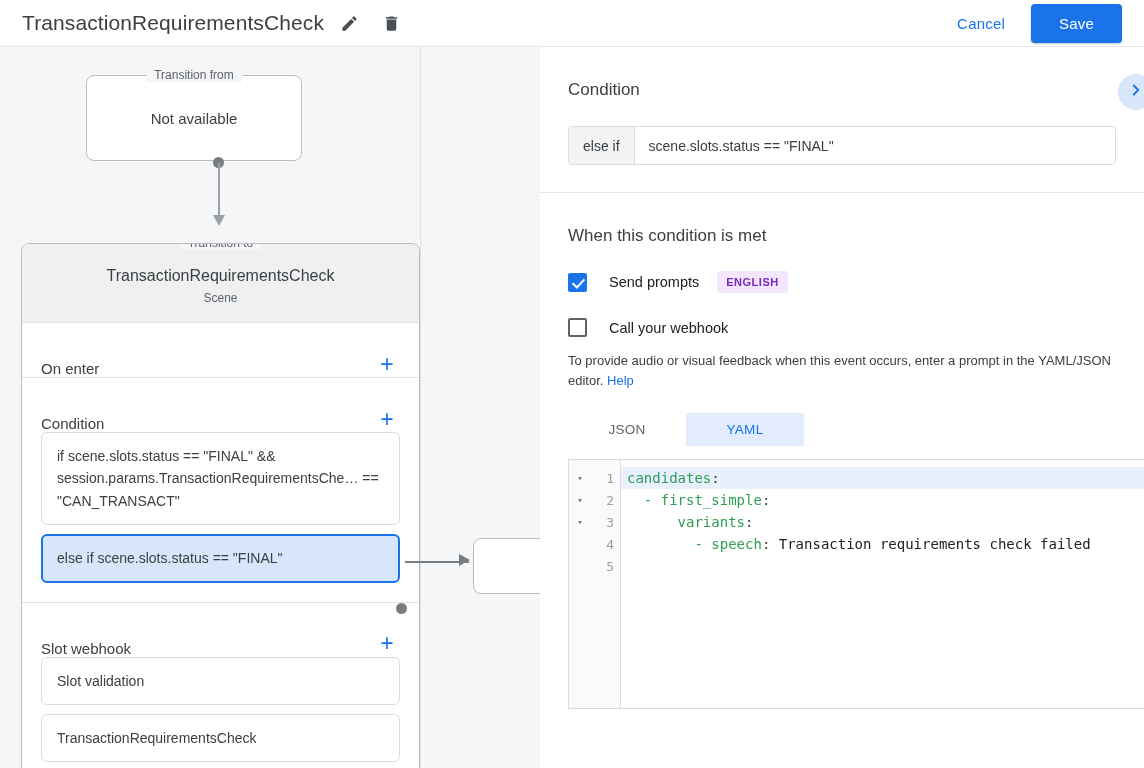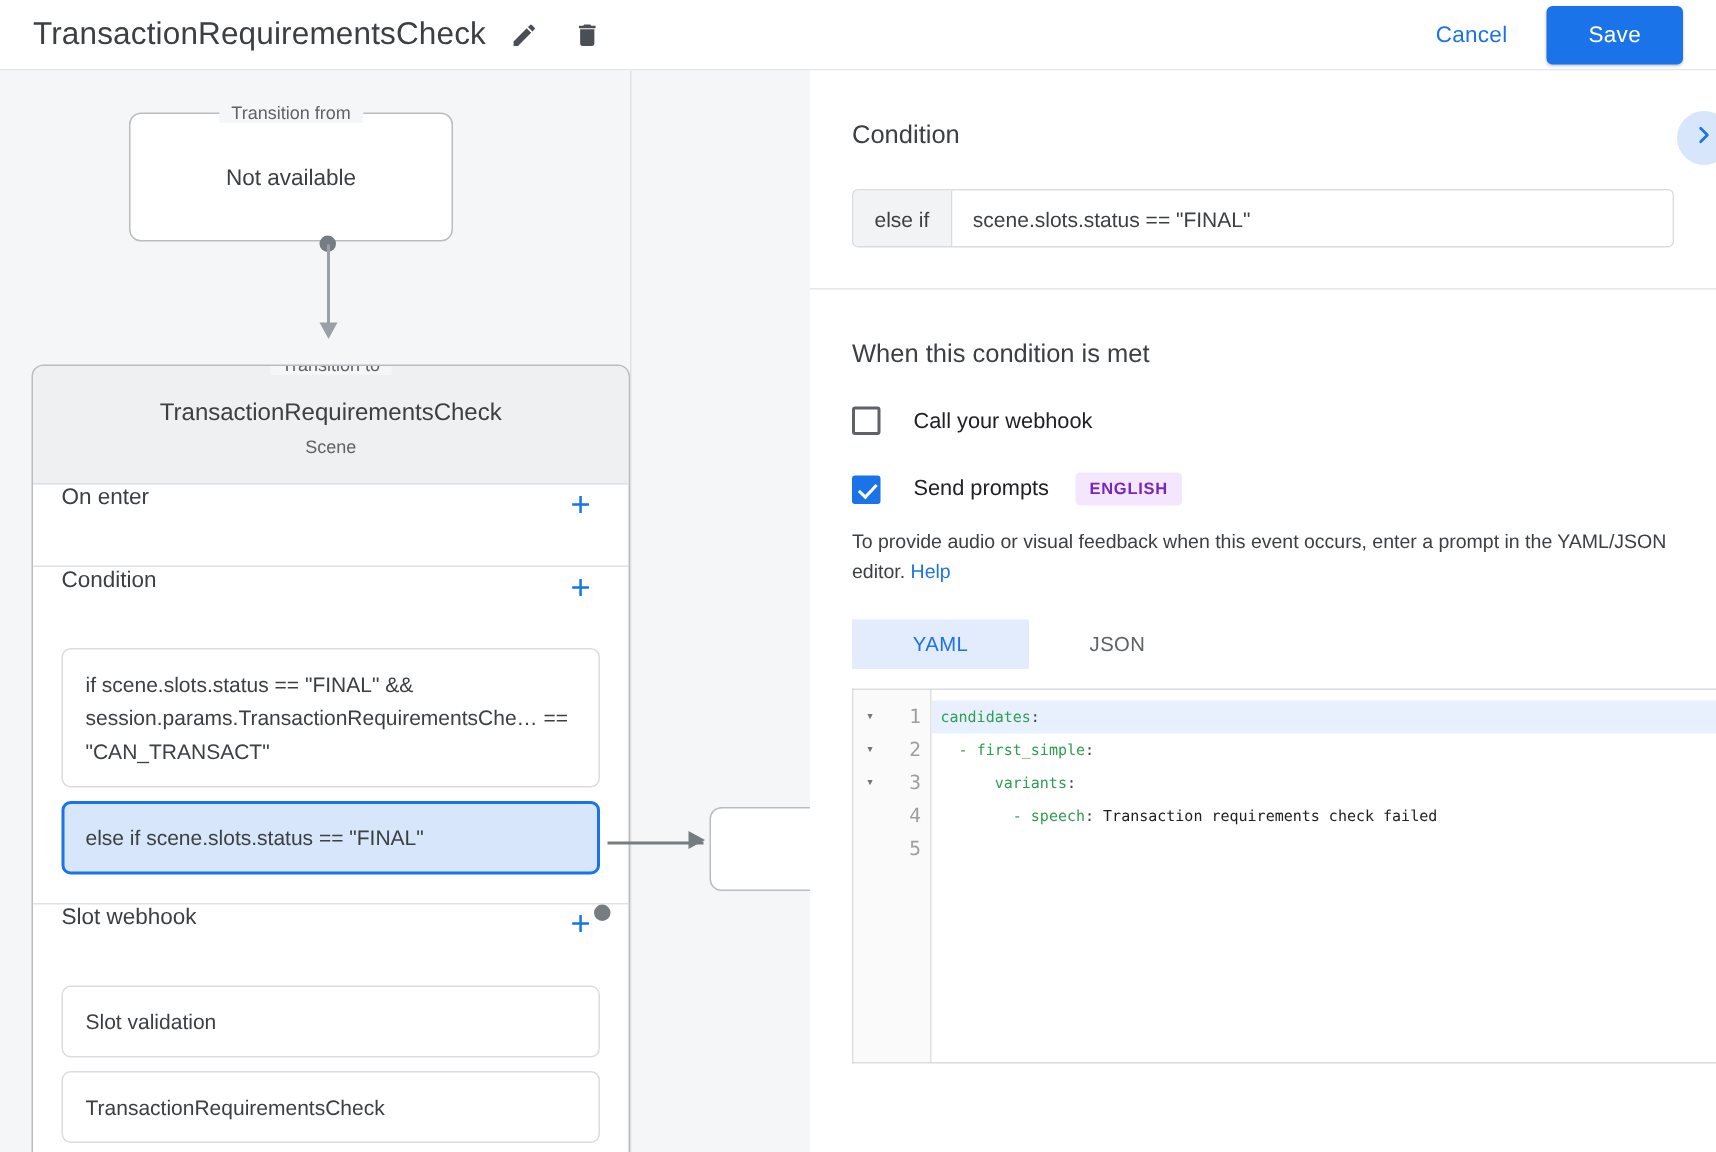--- a/index.html
+++ b/index.html
@@ -161,21 +161,21 @@
     font-size: 12px;
     color: #5f6368;
     margin-top: 6px;
   }
   .section {
     border-bottom: 1px solid #dfe1e3;
     padding: 0 19px 0;
   }
   .section:last-child { border-bottom: none; }
   .section-head {
-    display: flex; align-items: flex-start;
+    display: flex; align-items: flex-end;
     height: 54px;
   }
   .section-title {
     flex: 1;
     font-size: 15px;
     color: #3c4043;
   }
   .plus-btn {
     width: 26px; height: 26px;
     display: flex; align-items: center; justify-content: center;
@@ -406,21 +406,21 @@
   .code {
     flex: 1;
     padding-top: 7px;
     overflow: hidden;
     position: relative;
   }
   .code-row {
     height: 22px;
     display: flex; align-items: center;
     font-family: "DejaVu Sans Mono", monospace;
-    font-size: 10px;
+    font-size: 14px;
     color: #212121;
     white-space: pre;
     padding-left: 6px;
   }
   .code-row.hl { background: #e8f0fe; }
   .tok-key { color: #2e9e52; }
   .tok-punct { color: #424242; }
   .tok-val { color: #212121; }
 
   
@@ -532,38 +532,38 @@
     </div>
 
   </div>
 
   <div class="panel-divider"></div>
 
   <div class="panel-section">
     <div class="panel-h">When this condition is met</div>
 
     <div class="chk-row">
-      <div class="chk"></div>
-      <div class="chk-label">Call your webhook</div>
-    </div>
-
-    <div class="chk-row">
       <div class="chk checked"></div>
       <div class="chk-label">Send prompts</div>
       <div class="badge">ENGLISH</div>
     </div>
 
+    <div class="chk-row">
+      <div class="chk"></div>
+      <div class="chk-label">Call your webhook</div>
+    </div>
+
     <div class="helper-text">
       <span>To provide audio or visual feedback when this event occurs, enter a prompt in the YAML/JSON editor.</span>
       <a class="link">Help</a>
     </div>
 
     <div class="tabs">
+      <div class="tab">JSON</div>
       <div class="tab active">YAML</div>
-      <div class="tab">JSON</div>
     </div>
 
     <div class="editor">
       <div class="gutter">
         <div class="gutter-row">
           <span class="fold">▾</span>
           <span class="lineno">1</span>
         </div>
         <div class="gutter-row">
           <span class="fold">▾</span>

